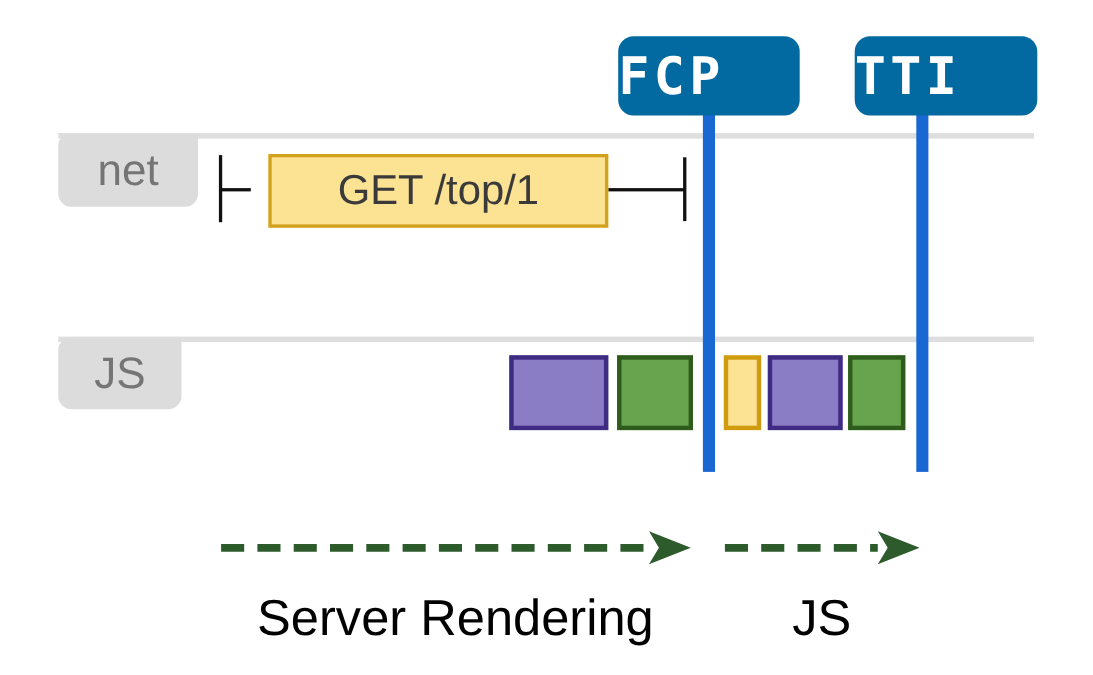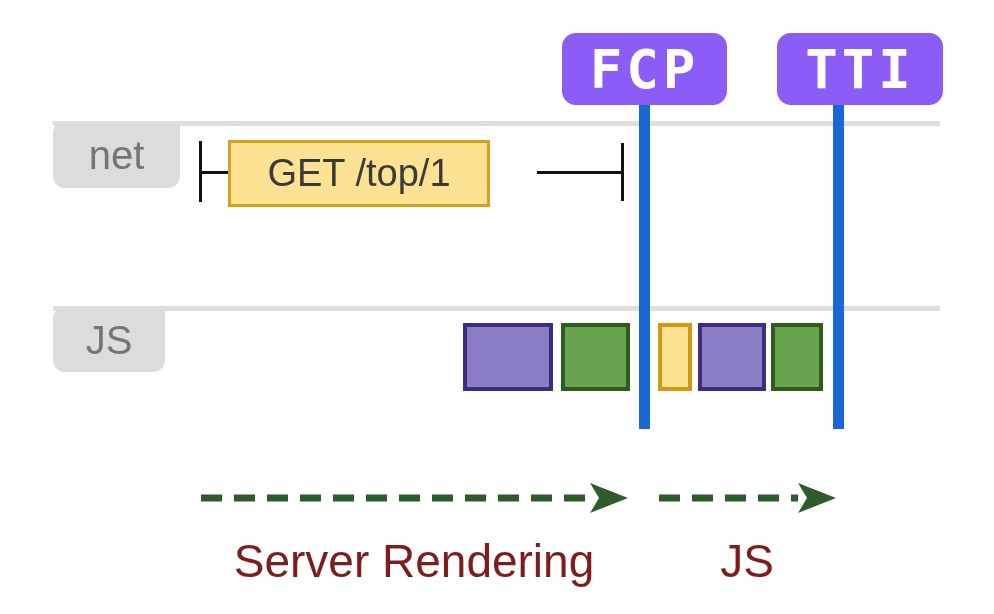--- a/index.html
+++ b/index.html
@@ -4,24 +4,24 @@
 <style>
   html,body{margin:0;padding:0;background:#fff;}
   #canvas{
     position:relative;width:994px;height:614px;background:#ffffff;overflow:hidden;
     font-family:"Liberation Sans","DejaVu Sans",sans-serif;
   }
   .abs{position:absolute;}
 
   
   .marker-badge{
-    background:#8b5cf6;color:#ffffff;border-radius:14px;
-    display:flex;align-items:center;justify-content:center;
+    background:#0369a1;color:#ffffff;border-radius:14px;
+    display:flex;align-items:center;justify-content:flex-start;
     font-family:"DejaVu Sans Mono","Liberation Mono",monospace;
-    font-weight:bold;font-size:54px;letter-spacing:4px;z-index:6;
+    font-weight:bold;font-size:47px;letter-spacing:4px;z-index:6;
   }
   .marker-line{background:#1967d2;width:11px;z-index:5;}
 
   
   .track-line{background:#dedede;height:5px;z-index:1;}
   .track-tab{
     background:#dcdcdc;color:#757575;font-size:40px;
     display:flex;align-items:center;justify-content:center;
     border-radius:10px 0 12px 12px;z-index:2;
   }
@@ -36,21 +36,21 @@
   }
 
   
   .task{box-sizing:border-box;top:323px;height:68px;z-index:4;}
   .task-purple{background:#8b7cc6;border:4px solid #3e2b82;}
   .task-green{background:#68a34d;border:4px solid #2e5c1c;}
   .task-yellow{background:#fce293;border:4px solid #cf9c10;}
 
   
   .phase-label{
-    color:#7f1d1d;font-size:46px;text-align:center;z-index:2;
+    color:#000000;font-size:46px;text-align:center;z-index:2;
   }
 </style>
 </head>
 <body>
 
 <div id="canvas">
 
   <div class="abs track-line" style="left:53px;top:121px;width:887px;"></div>
 
   <div class="abs track-line" style="left:53px;top:306px;width:887px;"></div>
@@ -72,21 +72,21 @@
 
   <div>
     <div class="abs marker-line" style="left:833px;top:100px;height:329px;"></div>
     <div class="abs marker-badge" style="left:757px;top:33px;width:166px;height:72px;margin-left:20px;">
       <span>TTI</span>
     </div>
   </div>
 
   <div class="abs io-tick" style="left:199px;top:141px;height:61px;"></div>
   <div class="abs io-connector" style="left:201px;top:171px;width:27px;"></div>
-  <div class="abs request-box" style="left:228px;top:140px;width:262px;height:67px;">
+  <div class="abs request-box" style="left:244px;top:140px;width:309px;height:67px;">
     <span>GET /top/1</span>
   </div>
   <div class="abs io-connector" style="left:537px;top:171px;width:85px;"></div>
   <div class="abs io-tick" style="left:621px;top:143px;height:58px;"></div>
 
   <div class="abs task task-purple" style="left:463px;width:90px;"></div>
   <div class="abs task task-green" style="left:561px;width:69px;"></div>
   <div class="abs task task-yellow" style="left:658px;width:34px;"></div>
   <div class="abs task task-purple" style="left:698px;width:68px;"></div>
   <div class="abs task task-green" style="left:771px;width:52px;"></div>

